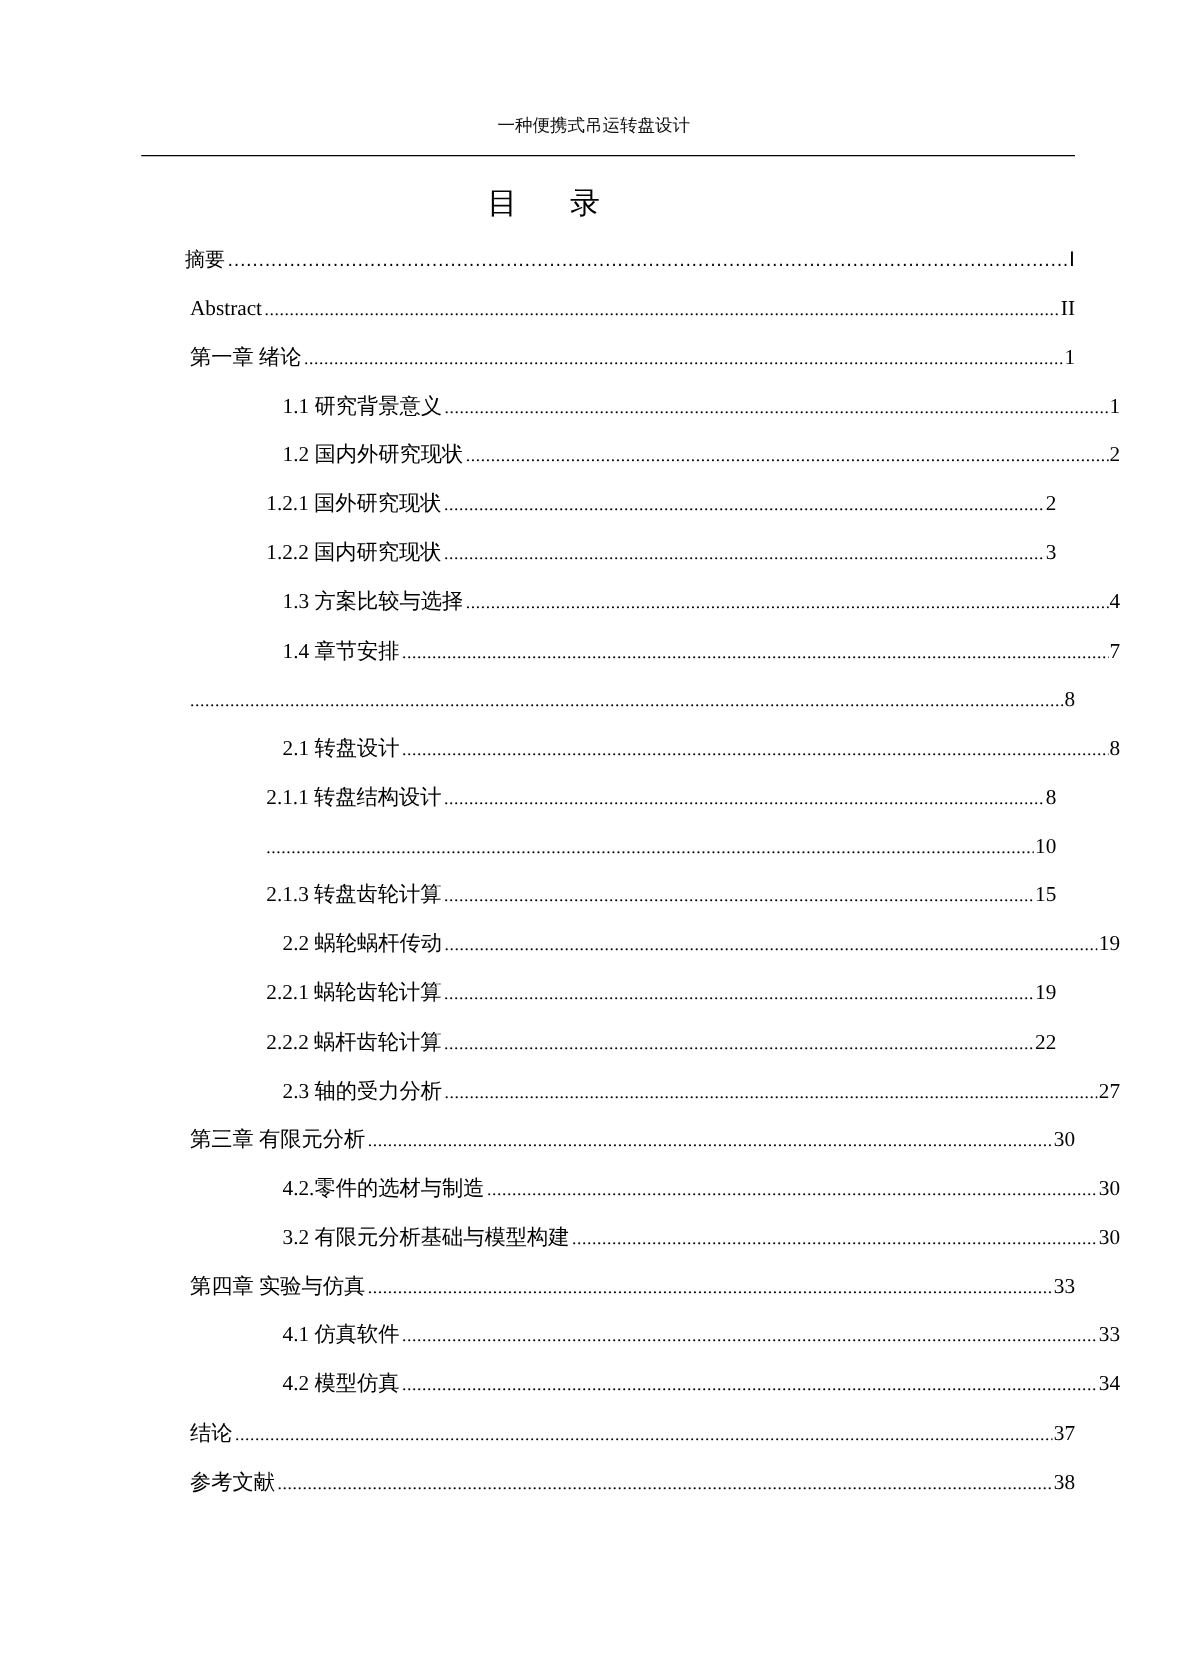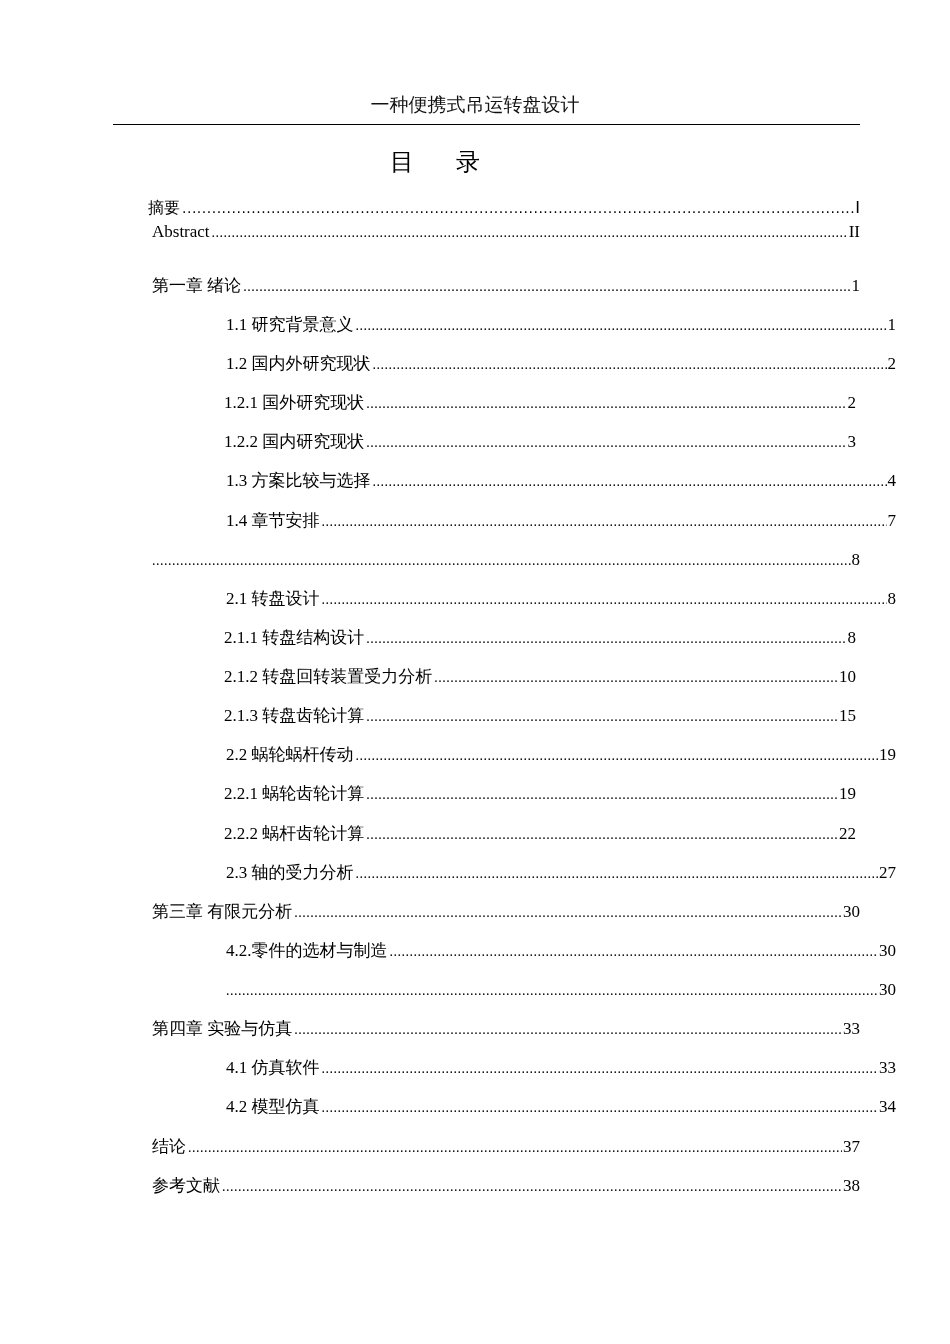--- a/index.html
+++ b/index.html
@@ -1,54 +1,54 @@
 <!DOCTYPE html>
 <html><head>
   <meta charset="utf-8">
   <style>
     html, body { margin: 0; padding: 0; background: #ffffff; }
     body { width: 950px; height: 1344px; position: relative; overflow: hidden;
            font-family: "Liberation Serif", "DejaVu Serif", serif; color: #000; }
     .header-title { position: absolute; top: 92px; left: 0; width: 950px; text-align: center;
-                    font-size: 19px; color: #111; }
+                    font-size: 14px; color: #111; }
     .header-rule { position: absolute; top: 124px; left: 113px; width: 747px; height: 0;
                    border-top: 1.5px solid #000; }
     .toc-title { position: absolute; top: 146px; left: 0; width: 870px; text-align: center;
                  font-family: "DejaVu Sans", "Liberation Sans", sans-serif; font-size: 24px;
                  letter-spacing: 42px; text-indent: 42px; }
     .toc { position: absolute; top: 194px; left: 0; width: 950px; }
     .toc-row { position: absolute; left: 0; height: 28px; display: flex; align-items: baseline;
                font-size: 17px; line-height: 28px; white-space: nowrap; }
     .toc-row .label { flex: 0 0 auto; padding-right: 2px; }
     .toc-row .dots { flex: 1 1 auto; overflow: hidden; letter-spacing: 0.5px; color: #000;
                      font-size: 14px; }
     .toc-row .page { flex: 0 0 auto; padding-left: 1px; }
     .lvl0 { left: 148px; width: 712px; }
     .lvl0b { left: 152px; width: 708px; }
     .lvl1 { left: 190px; width: 670px; margin-left: 36px; }
-    .lvl2 { left: 224px; width: 632px; text-align: center; }
+    .lvl2 { left: 213px; width: 632px; text-align: center; }
     .bold-sans { font-family: "DejaVu Sans", "Liberation Sans", sans-serif; font-size: 16px; }
   </style>
 </head>
 <body>
 
 <div>
   <div class="header-title">一种便携式吊运转盘设计</div>
   <div class="header-rule"></div>
 </div>
 
 <div class="toc-title">目录</div>
 
 <div class="toc">
   <div class="toc-row lvl0 bold-sans" style="top:0px">
       <span class="label">摘要</span>
       <span class="dots">......................................................................................................................................................................................................................</span>
       <span class="page">I</span>
     </div>
-  <div class="toc-row lvl0b" style="top:24px">
+  <div class="toc-row lvl0b" style="top:39px">
       <span class="label">Abstract</span>
       <span class="dots">......................................................................................................................................................................................................................</span>
       <span class="page">II</span>
     </div>
   <div class="toc-row lvl0b" style="top:78px">
       <span class="label">第一章  绪论</span>
       <span class="dots">......................................................................................................................................................................................................................</span>
       <span class="page">1</span>
     </div>
   <div class="toc-row lvl1" style="top:117px">
@@ -89,21 +89,20 @@
       <span class="label">2.1 转盘设计</span>
       <span class="dots">......................................................................................................................................................................................................................</span>
       <span class="page">8</span>
     </div>
   <div class="toc-row lvl2" style="top:430px">
       <span class="label">2.1.1 转盘结构设计</span>
       <span class="dots">......................................................................................................................................................................................................................</span>
       <span class="page">8</span>
     </div>
   <div class="toc-row lvl2" style="top:469px">
-      <span class="label">2.1.2 转盘回转装置受力分析</span>
       <span class="dots">......................................................................................................................................................................................................................</span>
       <span class="page">10</span>
     </div>
   <div class="toc-row lvl2" style="top:508px">
       <span class="label">2.1.3 转盘齿轮计算</span>
       <span class="dots">......................................................................................................................................................................................................................</span>
       <span class="page">15</span>
     </div>
   <div class="toc-row lvl1" style="top:547px">
       <span class="label">2.2 蜗轮蜗杆传动</span>
@@ -129,20 +128,21 @@
       <span class="label">第三章  有限元分析</span>
       <span class="dots">......................................................................................................................................................................................................................</span>
       <span class="page">30</span>
     </div>
   <div class="toc-row lvl1" style="top:743px">
       <span class="label">4.2.零件的选材与制造</span>
       <span class="dots">......................................................................................................................................................................................................................</span>
       <span class="page">30</span>
     </div>
   <div class="toc-row lvl1" style="top:782px">
+      <span class="label">3.2 有限元分析基础与模型构建</span>
       <span class="dots">......................................................................................................................................................................................................................</span>
       <span class="page">30</span>
     </div>
   <div class="toc-row lvl0b" style="top:821px">
       <span class="label">第四章  实验与仿真</span>
       <span class="dots">......................................................................................................................................................................................................................</span>
       <span class="page">33</span>
     </div>
   <div class="toc-row lvl1" style="top:860px">
       <span class="label">4.1 仿真软件</span>

